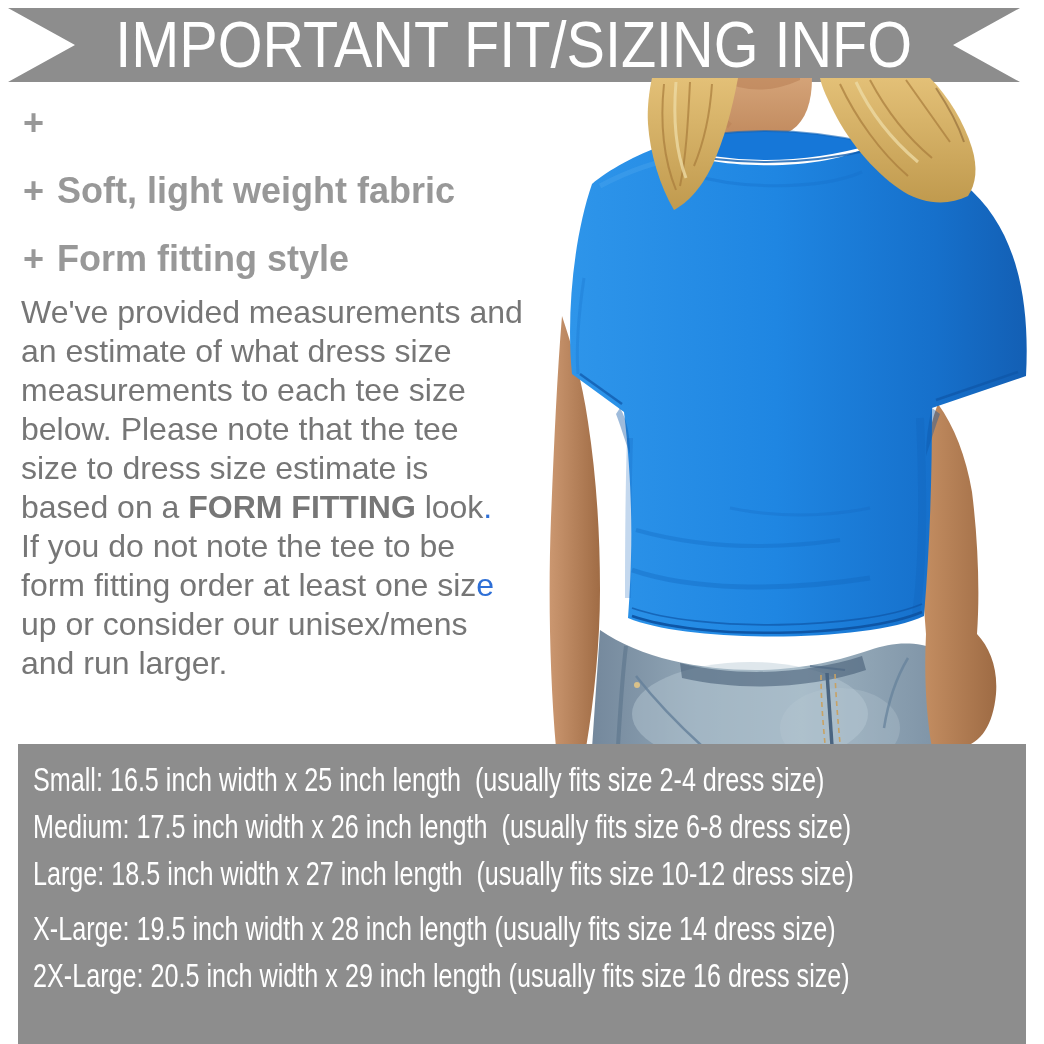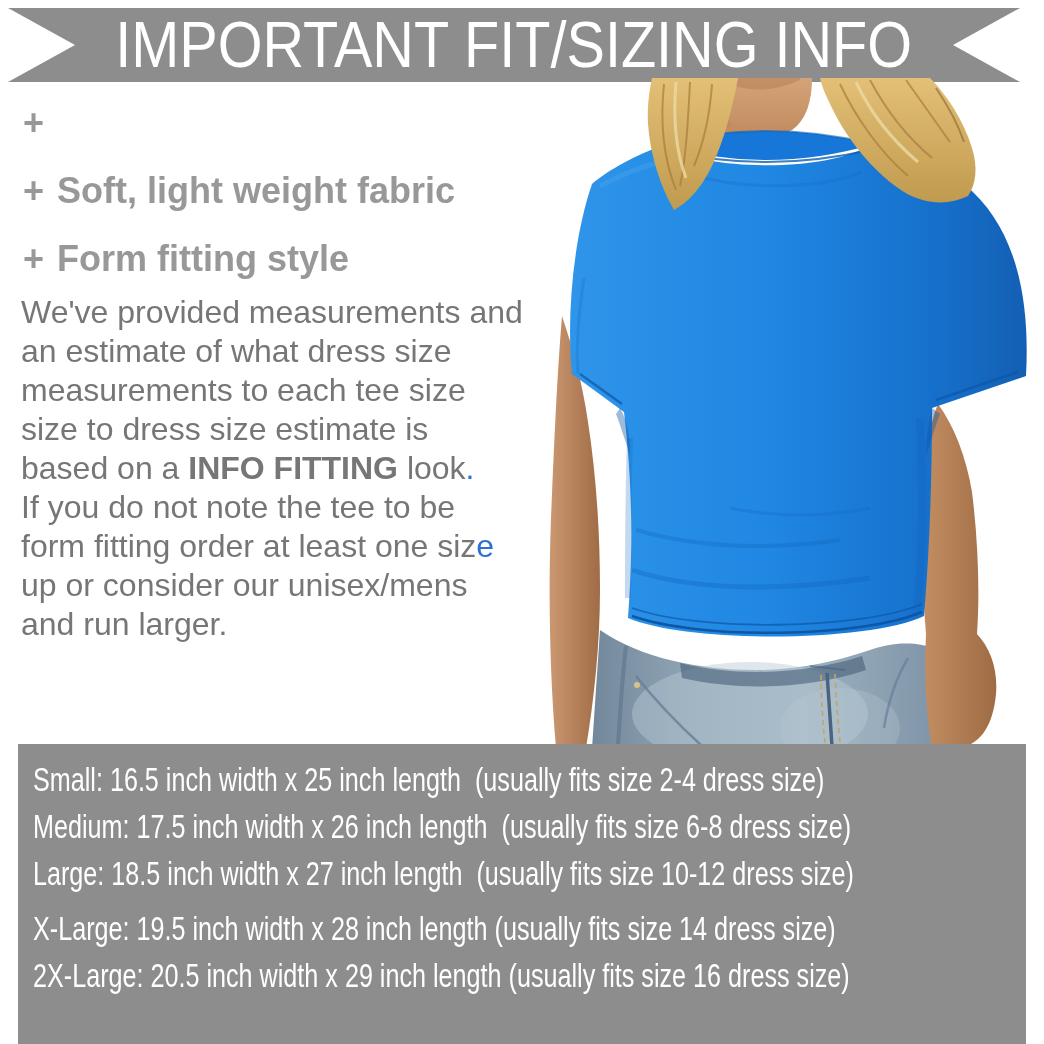--- a/index.html
+++ b/index.html
@@ -96,22 +96,23 @@
     <div class="feature">
       <span class="plus">+</span>
       <span>Form fitting style</span>
     </div>
   </section>
 
 <section class="description" id="description">
     <div class="desc-line"><span>We've provided measurements and</span></div>
     <div class="desc-line"><span>an estimate of what dress size</span></div>
     <div class="desc-line"><span>measurements to each tee size</span></div>
+    <div class="desc-line"><span>below. Please note that the tee</span></div>
     <div class="desc-line"><span>size to dress size estimate is</span></div>
-    <div class="desc-line"><span>based on a </span><span class="b">INFO FITTING</span><span> look</span><span class="lnk">.</span></div>
+    <div class="desc-line"><span>based on a </span><span class="b">FORM FITTING</span><span> look</span><span class="lnk">.</span></div>
     <div class="desc-line"><span>If you do not note the tee to be</span></div>
     <div class="desc-line"><span>form fitting order at least one siz</span><span class="lnk">e</span></div>
     <div class="desc-line"><span>up or consider our unisex/mens</span></div>
     <div class="desc-line"><span>and run larger.</span></div>
   </section>
 
 <figure class="photo">
   <svg width="504" height="670" viewBox="0 0 504 670" xmlns="http://www.w3.org/2000/svg">
     <defs>
       <linearGradient id="gradTee" x1="0" y1="0" x2="1" y2="0">

